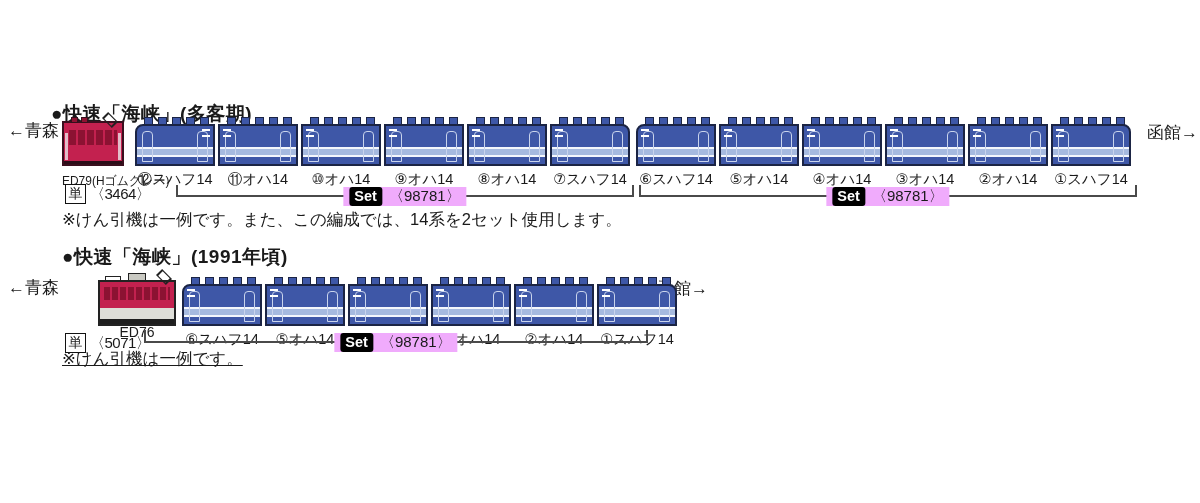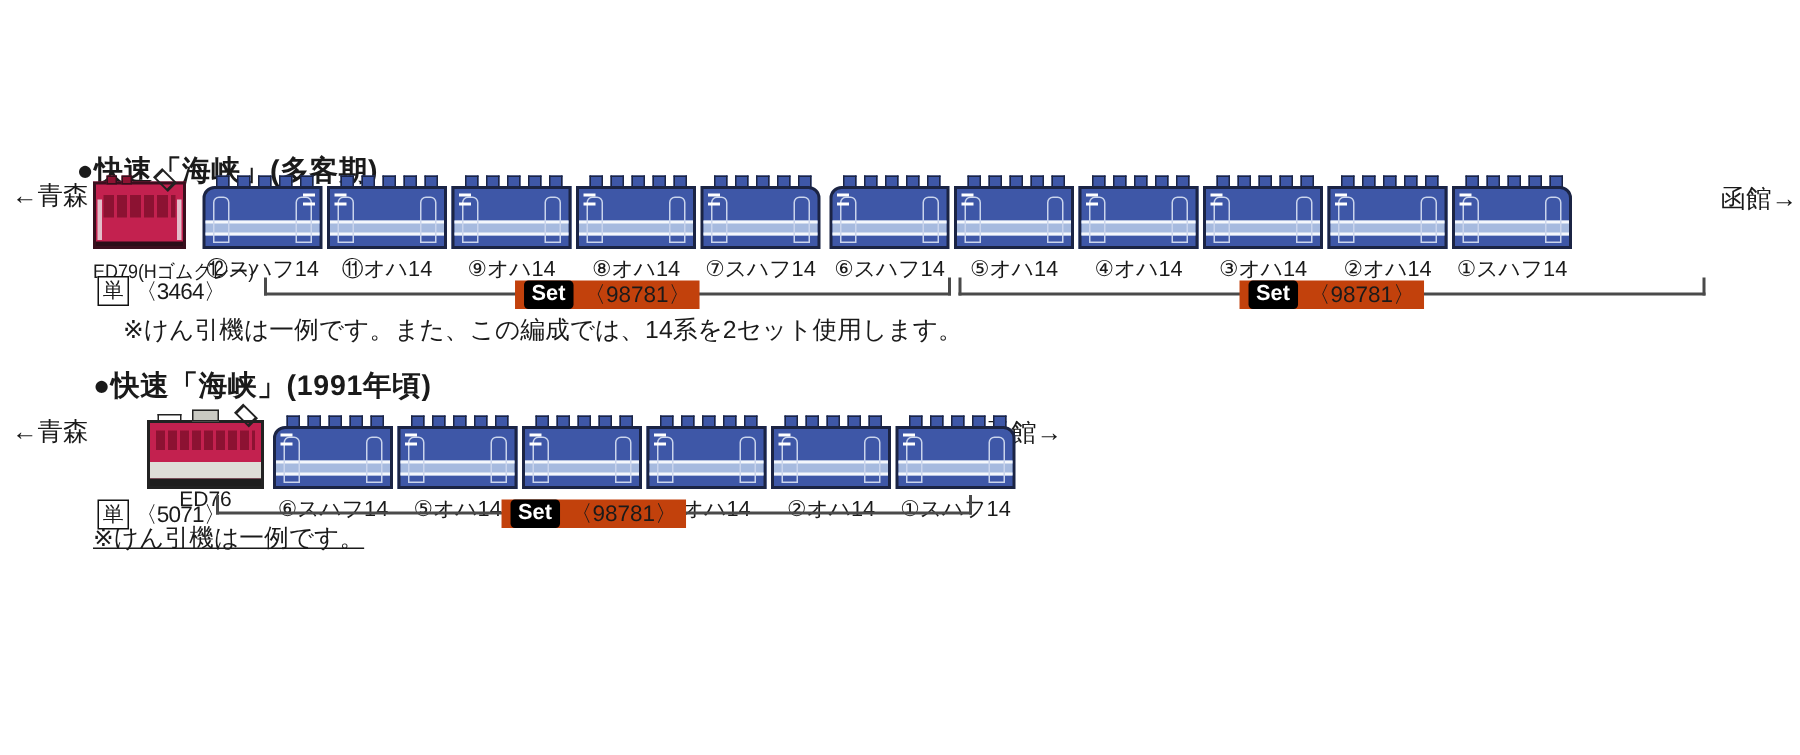--- a/index.html
+++ b/index.html
@@ -49,21 +49,21 @@
   .loco-label79{position:absolute;left:0;top:56px;font-size:13px;white-space:nowrap;
                 transform:scaleX(0.92);transform-origin:left;}
   .loco-label76{position:absolute;left:0;top:48px;width:78px;text-align:center;font-size:14px;white-space:nowrap;}
   .unit-row{position:absolute;display:flex;align-items:center;gap:4px;}
   .unit-badge{display:inline-flex;align-items:center;justify-content:center;width:21px;height:20px;
               border:1.5px solid #111;box-sizing:border-box;font-size:14px;background:#fff;}
   .unit-num{font-size:15px;letter-spacing:-0.5px;}
   .bracket{position:absolute;border-left:2px solid #4a4a4a;border-right:2px solid #4a4a4a;
            border-bottom:2px solid #4a4a4a;box-sizing:border-box;}
   .set-label{position:absolute;left:50%;bottom:-11px;transform:translateX(-50%);
-             display:flex;align-items:center;gap:7px;background:#c2410c;padding:0 6px;white-space:nowrap;}
+             display:flex;align-items:center;gap:7px;background:#f0abfc;padding:0 6px;white-space:nowrap;}
   .set-badge{background:#000;color:#fff;font-weight:bold;font-size:14.5px;padding:1px 5px 2px;border-radius:3px;}
   .set-num{font-size:15px;}
 </style>
 </head>
 <body>
 
 <div id="stage">
 
   <div class="abs" style="left:0;top:0;width:1200px;height:240px;">
     <div class="abs sec-title" style="left:51px;top:86px;margin-top:15px;">●快速「海峡」(多客期)</div>
@@ -123,20 +123,36 @@
               <div class="vent"></div>
               <div class="vent"></div>
               <div class="vent"></div>
             </div>
             <div class="car-body">
               <div class="stripe"></div>
               <div class="door dl"></div>
               <div class="door dr"></div>
               <div class="mark ml"></div>
             </div>
+            <div class="car-label">⑩オハ14</div>
+          </div>
+          <div class="car-block">
+            <div class="vents">
+              <div class="vent"></div>
+              <div class="vent"></div>
+              <div class="vent"></div>
+              <div class="vent"></div>
+              <div class="vent"></div>
+            </div>
+            <div class="car-body">
+              <div class="stripe"></div>
+              <div class="door dl"></div>
+              <div class="door dr"></div>
+              <div class="mark ml"></div>
+            </div>
             <div class="car-label">⑨オハ14</div>
           </div>
           <div class="car-block">
             <div class="vents">
               <div class="vent"></div>
               <div class="vent"></div>
               <div class="vent"></div>
               <div class="vent"></div>
               <div class="vent"></div>
             </div>
@@ -276,21 +292,21 @@
           </div>
         </div>
         <div class="bracket" style="left: 639px; top: 185px; width: 498px; height: 12px;">
           <div class="set-label">
             <span class="set-badge">Set</span>
             <span class="set-num">〈98781〉</span>
           </div>
         </div>
       </div>
 
-    <div class="abs note" style="left:62px;top:209px;margin-left:20px;">※けん引機は一例です。また、この編成では、14系を2セット使用します。</div>
+    <div class="abs note" style="left:62px;top:209px;">※けん引機は一例です。また、この編成では、14系を2セット使用します。</div>
   </div>
 
   <div class="abs" style="left:0;top:240px;width:980px;height:200px;">
     <div class="abs sec-title" style="left:62px;top:4px;">●快速「海峡」(1991年頃)</div>
     <div class="abs side-label" style="left:8px;top:36px;">←青森</div>
     <div class="abs side-label" style="left:657px;top:37px;">函館→</div>
 
     <div class="train-row" style="left:62px;top:36px;padding-left:36px;">
       <div class="loco-block" style="width:78px;height:50px;margin-right:6px;">
         <div class="loco76">

